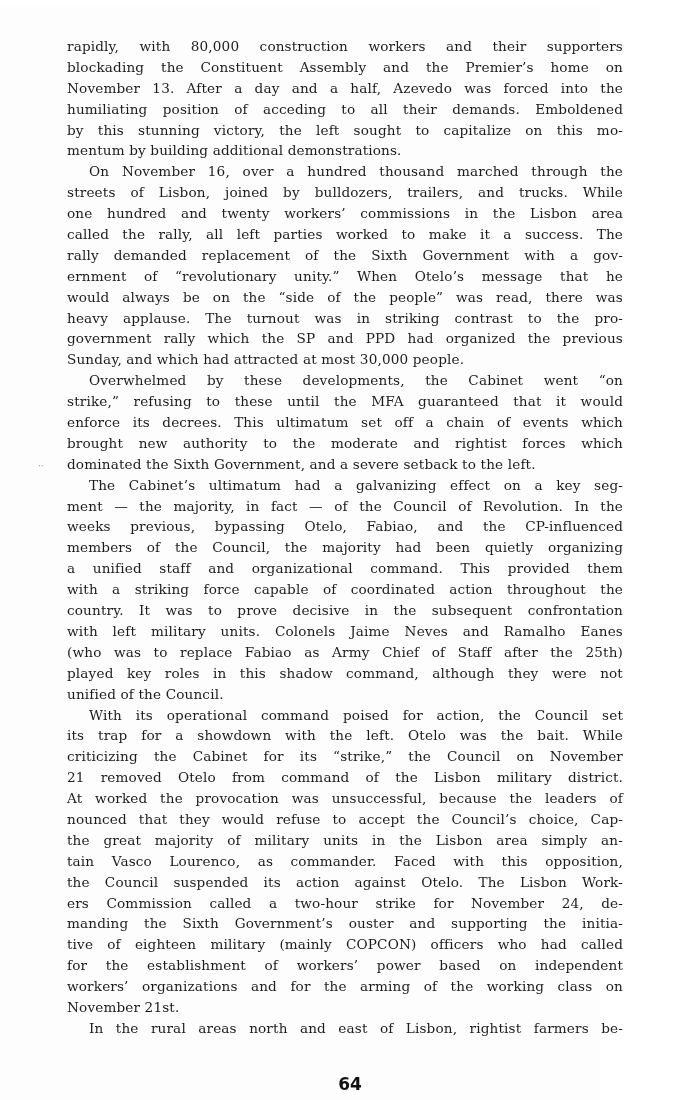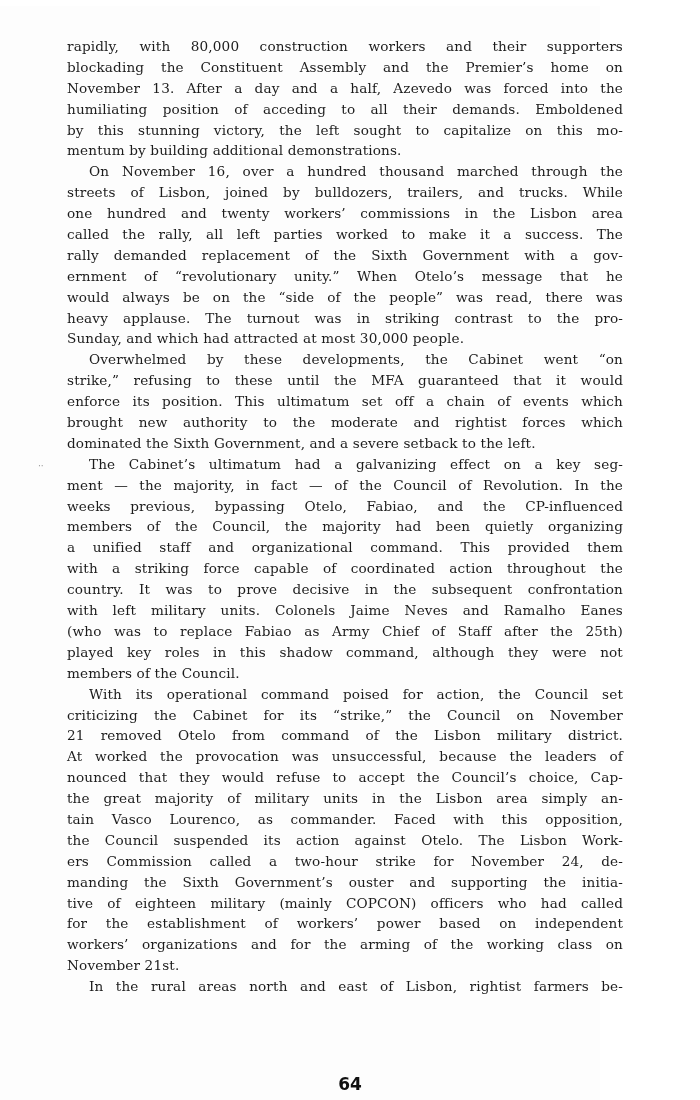--- a/index.html
+++ b/index.html
@@ -45,44 +45,46 @@
       </div>
       <div>
         <div class="line indent">On November 16, over a hundred thousand marched through the</div>
         <div class="line">streets of Lisbon, joined by bulldozers, trailers, and trucks. While</div>
         <div class="line">one hundred and twenty workers’ commissions in the Lisbon area</div>
         <div class="line">called the rally, all left parties worked to make it a success. The</div>
         <div class="line">rally demanded replacement of the Sixth Government with a gov-</div>
         <div class="line">ernment of “revolutionary unity.” When Otelo’s message that he</div>
         <div class="line">would always be on the “side of the people” was read, there was</div>
         <div class="line">heavy applause. The turnout was in striking contrast to the pro-</div>
+        <div class="line">government rally which the SP and PPD had organized the previous</div>
         <div class="line last">Sunday, and which had attracted at most 30,000 people.</div>
       </div>
       <div>
         <div class="line indent">Overwhelmed by these developments, the Cabinet went “on</div>
         <div class="line">strike,” refusing to these until the MFA guaranteed that it would</div>
-        <div class="line">enforce its position. This ultimatum set off a chain of events which</div>
+        <div class="line">enforce its decrees. This ultimatum set off a chain of events which</div>
         <div class="line">brought new authority to the moderate and rightist forces which</div>
         <div class="line last">dominated the Sixth Government, and a severe setback to the left.</div>
       </div>
       <div>
         <div class="line indent">The Cabinet’s ultimatum had a galvanizing effect on a key seg-</div>
         <div class="line">ment — the majority, in fact — of the Council of Revolution. In the</div>
         <div class="line">weeks previous, bypassing Otelo, Fabiao, and the CP-influenced</div>
         <div class="line">members of the Council, the majority had been quietly organizing</div>
         <div class="line">a unified staff and organizational command. This provided them</div>
         <div class="line">with a striking force capable of coordinated action throughout the</div>
         <div class="line">country. It was to prove decisive in the subsequent confrontation</div>
         <div class="line">with left military units. Colonels Jaime Neves and Ramalho Eanes</div>
         <div class="line">(who was to replace Fabiao as Army Chief of Staff after the 25th)</div>
         <div class="line">played key roles in this shadow command, although they were not</div>
-        <div class="line last">members of the Council.</div>
+        <div class="line last">unified of the Council.</div>
       </div>
       <div>
         <div class="line indent">With its operational command poised for action, the Council set</div>
+        <div class="line">its trap for a showdown with the left. Otelo was the bait. While</div>
         <div class="line">criticizing the Cabinet for its “strike,” the Council on November</div>
         <div class="line">21 removed Otelo from command of the Lisbon military district.</div>
         <div class="line">At worked the provocation was unsuccessful, because the leaders of</div>
         <div class="line">nounced that they would refuse to accept the Council’s choice, Cap-</div>
         <div class="line">the great majority of military units in the Lisbon area simply an-</div>
         <div class="line">tain Vasco Lourenco, as commander. Faced with this opposition,</div>
         <div class="line">the Council suspended its action against Otelo. The Lisbon Work-</div>
         <div class="line">ers Commission called a two-hour strike for November 24, de-</div>
         <div class="line">manding the Sixth Government’s ouster and supporting the initia-</div>
         <div class="line">tive of eighteen military (mainly COPCON) officers who had called</div>

